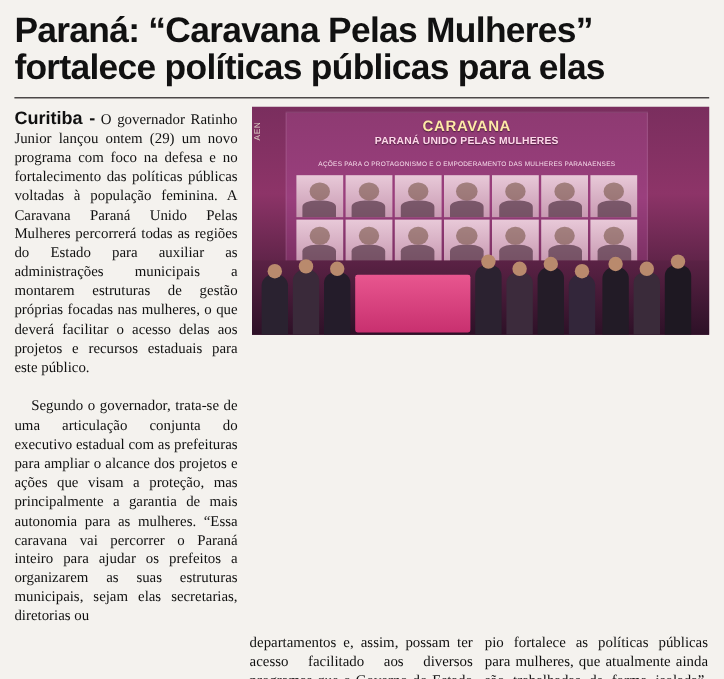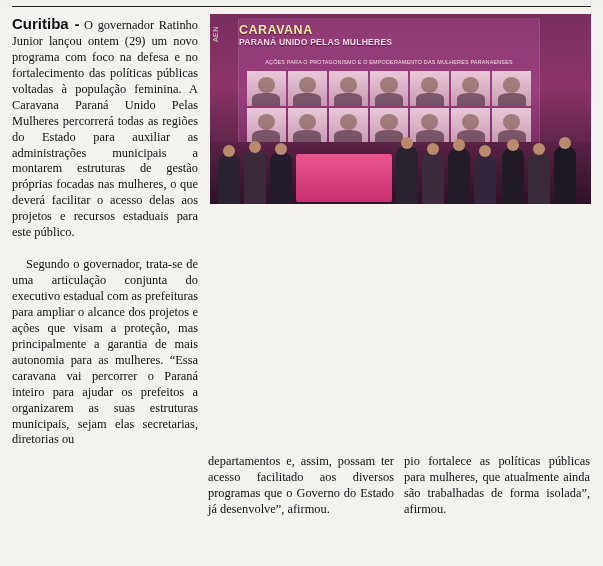--- a/index.html
+++ b/index.html
@@ -107,21 +107,21 @@
     width: 300px;
     height: 128px;
     background: linear-gradient(180deg, #8e3a72 0%, #9a3f7d 55%, #7a2f62 100%);
     border: 1px solid rgba(255,255,255,0.10);
   }
   .bd-title {
     position: absolute;
     left: 0;
     top: 5px;
     width: 100%;
-    text-align: left;
+    text-align: center;
     font-family: "Liberation Sans", sans-serif;
     font-weight: bold;
     color: #ffe9a8;
     font-size: 12.5px;
     letter-spacing: 0.5px;
     line-height: 1.05;
     text-shadow: 0 1px 1px rgba(0,0,0,0.5);
   }
   .bd-title .small {
     display: block;
@@ -249,20 +249,24 @@
   .spacer-col { width: 186px; }
   .photo-gap {
     height: 190px;
   }
 </style>
 </head>
 <body>
 
 <div class="page">
 
+  <div class="headline">
+    <span class="l1">Paraná: “Caravana Pelas Mulheres”</span>
+    <span class="l2">fortalece políticas públicas para elas</span>
+  </div>
   <div class="rule"></div>
 
   <div class="content">
 
     <div class="photo-wrap">
       <div class="photo">
         <div class="backdrop">
           <div class="bd-title">
             <span>CARAVANA</span>
             <span class="small">PARANÁ UNIDO PELAS MULHERES</span>

